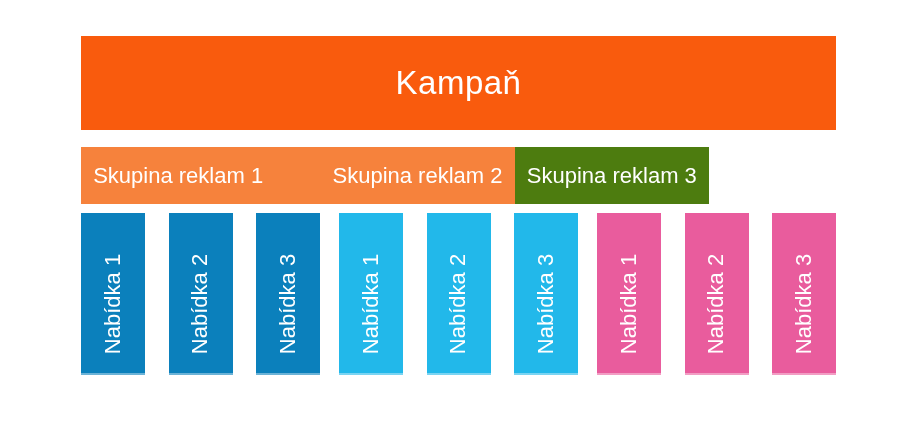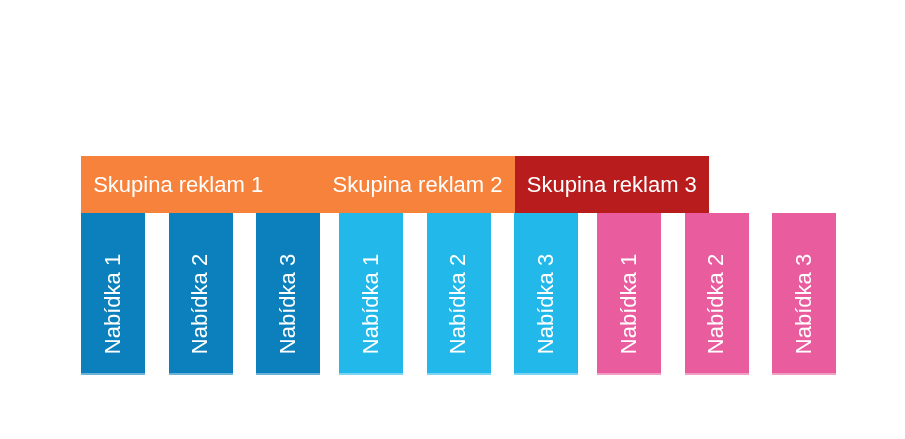--- a/index.html
+++ b/index.html
@@ -26,21 +26,21 @@
     justify-content: center;
   }
   .campaign-banner .label {
     color: #ffffff;
     font-size: 33px;
     letter-spacing: 0.5px;
   }
   .adgroups-row {
     position: absolute;
     left: 81px;
-    top: 156px;
+    top: 147px;
     width: 628px;
     height: 57px;
     display: flex;
     justify-content: space-between;
   }
   .adgroup-box {
     width: 239px;
     height: 57px;
     display: flex;
     align-items: center;
@@ -78,29 +78,32 @@
     font-size: 22px;
     white-space: nowrap;
     transform: rotate(-90deg) translateX(-11px);
   }
 </style>
 </head>
 <body>
 
 <div class="canvas">
 
+  <div class="campaign-banner" style="background-color: rgb(249, 91, 13);">
+    <span class="label">Kampaň</span>
+  </div>
 
   <div class="adgroups-row">
     <div class="adgroup-box" style="background-color: rgb(246, 130, 60);">
       <span class="label">Skupina reklam 1</span>
     </div>
     <div class="adgroup-box" style="background-color: rgb(246, 130, 60); padding-left: 45px;">
       <span class="label">Skupina reklam 2</span>
     </div>
-    <div class="adgroup-box" style="background-color: #b91c1c;">
+    <div class="adgroup-box" style="background-color: #4d7c0f;">
       <span class="label">Skupina reklam 3</span>
     </div>
   </div>
 
   <div class="offers-row">
 
     <div class="offer-group">
       <div class="offer-col" style="background-color: rgb(11, 128, 188);">
         <span class="label">Nabídka 1</span>
       </div>

